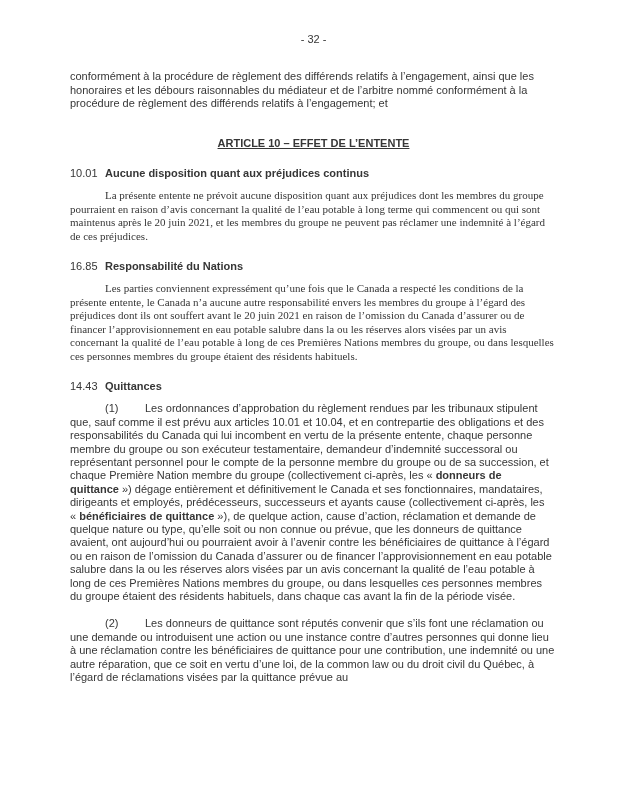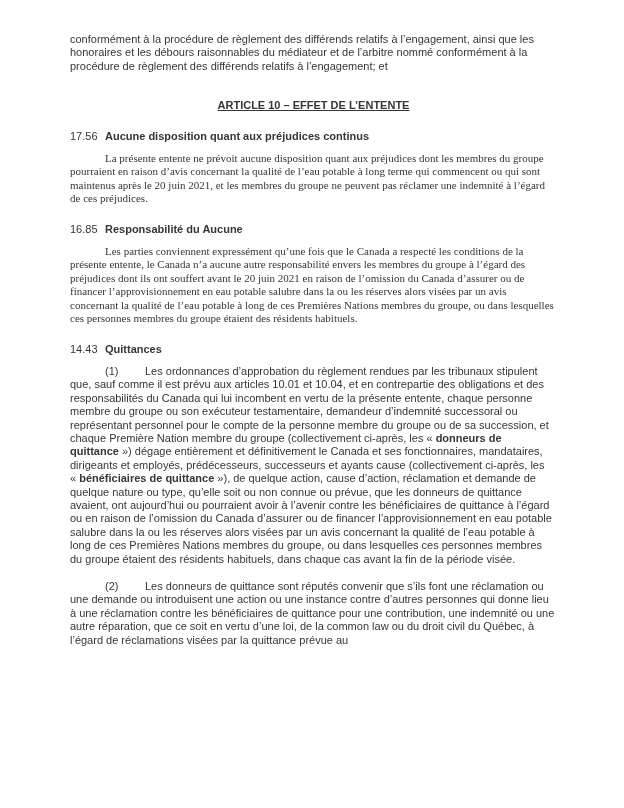--- a/index.html
+++ b/index.html
@@ -65,31 +65,32 @@
   .bold {
     font-weight: bold;
   }
 </style>
 </head>
 <body>
 
 <div class="page">
   <div class="content">
 
+    <div class="page-number">- 32 -</div>
 
     <p class="numbered" style="text-indent:0; margin-bottom:26px;"><span>conformément à la procédure de règlement des différends relatifs à l’engagement, ainsi que les honoraires et les débours raisonnables du médiateur et de l’arbitre nommé conformément à la procédure de règlement des différends relatifs à l’engagement; et</span></p>
 
 
     <div class="article-heading"><span class="heading-text">ARTICLE 10 – EFFET DE L’ENTENTE</span></div>
 
-    <div class="section-head"><span class="sec-num">17.56</span><span class="sec-title">Aucune disposition quant aux préjudices continus</span></div>
+    <div class="section-head"><span class="sec-num">10.01</span><span class="sec-title">Aucune disposition quant aux préjudices continus</span></div>
 
     <p class="para">La présente entente ne prévoit aucune disposition quant aux préjudices dont les membres du groupe pourraient en raison d’avis concernant la qualité de l’eau potable à long terme qui commencent ou qui sont maintenus après le 20 juin 2021, et les membres du groupe ne peuvent pas réclamer une indemnité à l’égard de ces préjudices.</p>
 
-    <div class="section-head"><span class="sec-num">16.85</span><span class="sec-title">Responsabilité du Aucune</span></div>
+    <div class="section-head"><span class="sec-num">16.85</span><span class="sec-title">Responsabilité du Nations</span></div>
 
     <p class="para">Les parties conviennent expressément qu’une fois que le Canada a respecté les conditions de la présente entente, le Canada n’a aucune autre responsabilité envers les membres du groupe à l’égard des préjudices dont ils ont souffert avant le 20 juin 2021 en raison de l’omission du Canada d’assurer ou de financer l’approvisionnement en eau potable salubre dans la ou les réserves alors visées par un avis concernant la qualité de l’eau potable à long de ces Premières Nations membres du groupe, ou dans lesquelles ces personnes membres du groupe étaient des résidents habituels.</p>
 
     <div class="section-head"><span class="sec-num">14.43</span><span class="sec-title">Quittances</span></div>
 
     <p class="numbered"><span class="num">(1)</span><span>Les ordonnances d’approbation du règlement rendues par les tribunaux stipulent que, sauf comme il est prévu aux articles 10.01 et 10.04, et en contrepartie des obligations et des responsabilités du Canada qui lui incombent en vertu de la présente entente, chaque personne membre du groupe ou son exécuteur testamentaire, demandeur d’indemnité successoral ou représentant personnel pour le compte de la personne membre du groupe ou de sa succession, et chaque Première Nation membre du groupe (collectivement ci-après, les «&nbsp;</span><span class="bold">donneurs de quittance</span><span>&nbsp;») dégage entièrement et définitivement le Canada et ses fonctionnaires, mandataires, dirigeants et employés, prédécesseurs, successeurs et ayants cause (collectivement ci-après, les «&nbsp;</span><span class="bold">bénéficiaires de quittance</span><span>&nbsp;»), de quelque action, cause d’action, réclamation et demande de quelque nature ou type, qu’elle soit ou non connue ou prévue, que les donneurs de quittance avaient, ont aujourd’hui ou pourraient avoir à l’avenir contre les bénéficiaires de quittance à l’égard ou en raison de l’omission du Canada d’assurer ou de financer l’approvisionnement en eau potable salubre dans la ou les réserves alors visées par un avis concernant la qualité de l’eau potable à long de ces Premières Nations membres du groupe, ou dans lesquelles ces personnes membres du groupe étaient des résidents habituels, dans chaque cas avant la fin de la période visée.</span></p>
 
     <p class="numbered"><span class="num">(2)</span><span>Les donneurs de quittance sont réputés convenir que s’ils font une réclamation ou une demande ou introduisent une action ou une instance contre d’autres personnes qui donne lieu à une réclamation contre les bénéficiaires de quittance pour une contribution, une indemnité ou une autre réparation, que ce soit en vertu d’une loi, de la common law ou du droit civil du Québec, à l’égard de réclamations visées par la quittance prévue au</span></p>
 
   </div>

